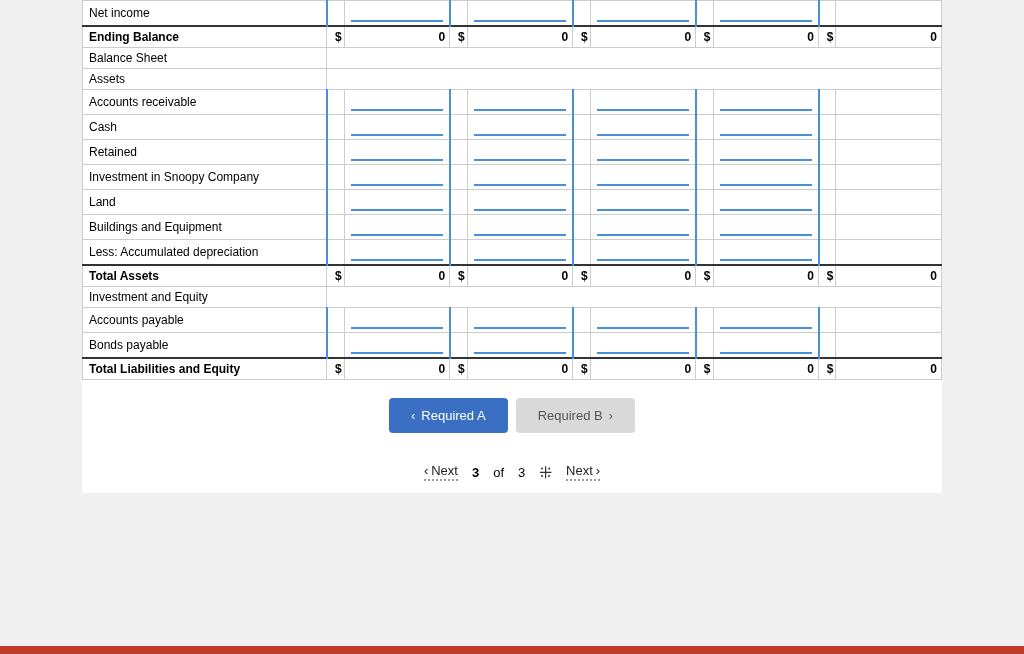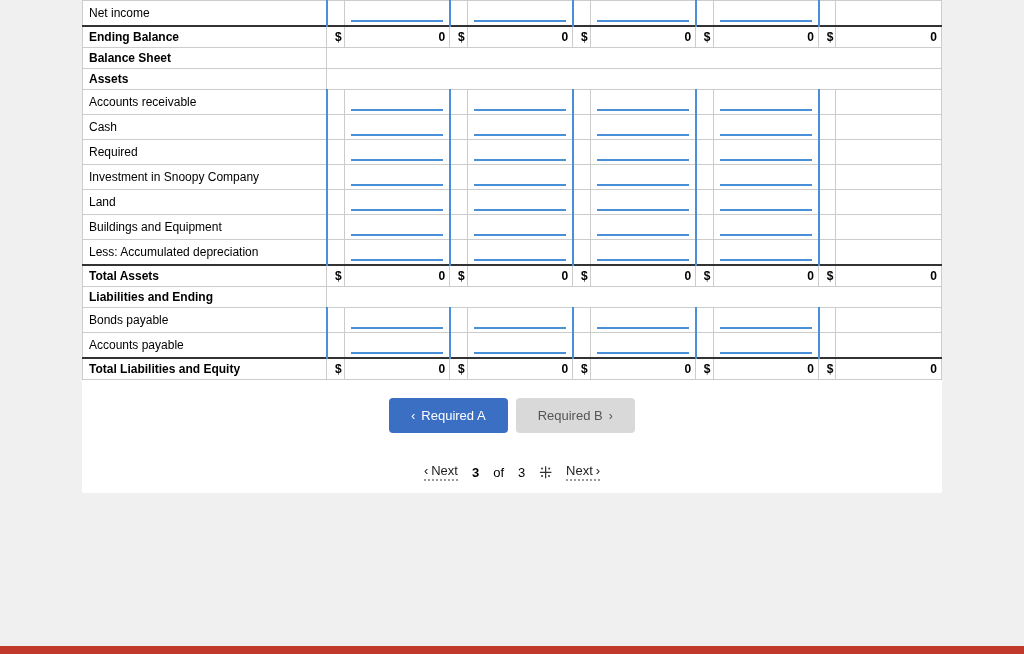--- a/index.html
+++ b/index.html
@@ -43,21 +43,21 @@
     .col-input input {
       width: 100%;
       border: none;
       outline: none;
       font-size: 12px;
       background: transparent;
       text-align: right;
       padding-right: 4px;
     }
     .row-bold td {
-      font-weight: bold;
+      font-weight: normal;
     }
     .total-row td {
       font-weight: bold;
       border-top: 2px solid #333;
     }
     
     .input-cell {
       position: relative;
     }
     .input-cell input {
@@ -217,21 +217,21 @@
             <td style="width: 4px; padding: 0px; border-left: 2px solid rgb(74, 144, 217);"></td>
             <td class="input-cell col-input" colspan="1"><input type="text" style=""></td>
             <td style="width: 4px; padding: 0px; border-left: 2px solid rgb(74, 144, 217);"></td>
             <td class="input-cell col-input" colspan="1"><input type="text" style=""></td>
             <td style="width: 4px; padding: 0px; border-left: 2px solid rgb(74, 144, 217);"></td>
             <td class="input-cell col-input" colspan="1"><input type="text" style=""></td>
             <td style="width: 4px; padding: 0px; border-left: 2px solid rgb(74, 144, 217);"></td>
             <td class="col-input"></td>
           </tr>
           <tr>
-            <td class="col-label">Required</td>
+            <td class="col-label">Retained</td>
             <td style="width: 4px; padding: 0px; border-left: 2px solid rgb(74, 144, 217);"></td>
             <td class="input-cell col-input" colspan="1"><input type="text" style=""></td>
             <td style="width: 4px; padding: 0px; border-left: 2px solid rgb(74, 144, 217);"></td>
             <td class="input-cell col-input" colspan="1"><input type="text" style=""></td>
             <td style="width: 4px; padding: 0px; border-left: 2px solid rgb(74, 144, 217);"></td>
             <td class="input-cell col-input" colspan="1"><input type="text" style=""></td>
             <td style="width: 4px; padding: 0px; border-left: 2px solid rgb(74, 144, 217);"></td>
             <td class="input-cell col-input" colspan="1"><input type="text" style=""></td>
             <td style="width: 4px; padding: 0px; border-left: 2px solid rgb(74, 144, 217);"></td>
             <td class="col-input"></td>
@@ -295,38 +295,38 @@
             <td class="dollar-cell">$</td>
             <td class="col-input" style="text-align: right; padding-right: 4px;">0</td>
             <td class="dollar-cell">$</td>
             <td class="col-input" style="text-align: right; padding-right: 4px;">0</td>
             <td class="dollar-cell">$</td>
             <td class="col-input" style="text-align: right; padding-right: 4px;">0</td>
             <td class="dollar-cell">$</td>
             <td class="col-input" style="text-align: right; padding-right: 4px;">0</td>
           </tr>
           <tr class="row-bold">
-            <td class="col-label">Liabilities and Ending</td>
+            <td class="col-label">Investment and Equity</td>
             <td colspan="10"></td>
           </tr>
           <tr>
+            <td class="col-label">Accounts payable</td>
+            <td style="width: 4px; padding: 0px; border-left: 2px solid rgb(74, 144, 217);"></td>
+            <td class="input-cell col-input" colspan="1"><input type="text" style=""></td>
+            <td style="width: 4px; padding: 0px; border-left: 2px solid rgb(74, 144, 217);"></td>
+            <td class="input-cell col-input" colspan="1"><input type="text" style=""></td>
+            <td style="width: 4px; padding: 0px; border-left: 2px solid rgb(74, 144, 217);"></td>
+            <td class="input-cell col-input" colspan="1"><input type="text" style=""></td>
+            <td style="width: 4px; padding: 0px; border-left: 2px solid rgb(74, 144, 217);"></td>
+            <td class="input-cell col-input" colspan="1"><input type="text" style=""></td>
+            <td style="width: 4px; padding: 0px; border-left: 2px solid rgb(74, 144, 217);"></td>
+            <td class="col-input"></td>
+          </tr>
+          <tr>
             <td class="col-label">Bonds payable</td>
-            <td style="width: 4px; padding: 0px; border-left: 2px solid rgb(74, 144, 217);"></td>
-            <td class="input-cell col-input" colspan="1"><input type="text" style=""></td>
-            <td style="width: 4px; padding: 0px; border-left: 2px solid rgb(74, 144, 217);"></td>
-            <td class="input-cell col-input" colspan="1"><input type="text" style=""></td>
-            <td style="width: 4px; padding: 0px; border-left: 2px solid rgb(74, 144, 217);"></td>
-            <td class="input-cell col-input" colspan="1"><input type="text" style=""></td>
-            <td style="width: 4px; padding: 0px; border-left: 2px solid rgb(74, 144, 217);"></td>
-            <td class="input-cell col-input" colspan="1"><input type="text" style=""></td>
-            <td style="width: 4px; padding: 0px; border-left: 2px solid rgb(74, 144, 217);"></td>
-            <td class="col-input"></td>
-          </tr>
-          <tr>
-            <td class="col-label">Accounts payable</td>
             <td style="width: 4px; padding: 0px; border-left: 2px solid rgb(74, 144, 217);"></td>
             <td class="input-cell col-input" colspan="1"><input type="text" style=""></td>
             <td style="width: 4px; padding: 0px; border-left: 2px solid rgb(74, 144, 217);"></td>
             <td class="input-cell col-input" colspan="1"><input type="text" style=""></td>
             <td style="width: 4px; padding: 0px; border-left: 2px solid rgb(74, 144, 217);"></td>
             <td class="input-cell col-input" colspan="1"><input type="text" style=""></td>
             <td style="width: 4px; padding: 0px; border-left: 2px solid rgb(74, 144, 217);"></td>
             <td class="input-cell col-input" colspan="1"><input type="text" style=""></td>
             <td style="width: 4px; padding: 0px; border-left: 2px solid rgb(74, 144, 217);"></td>
             <td class="col-input"></td>

